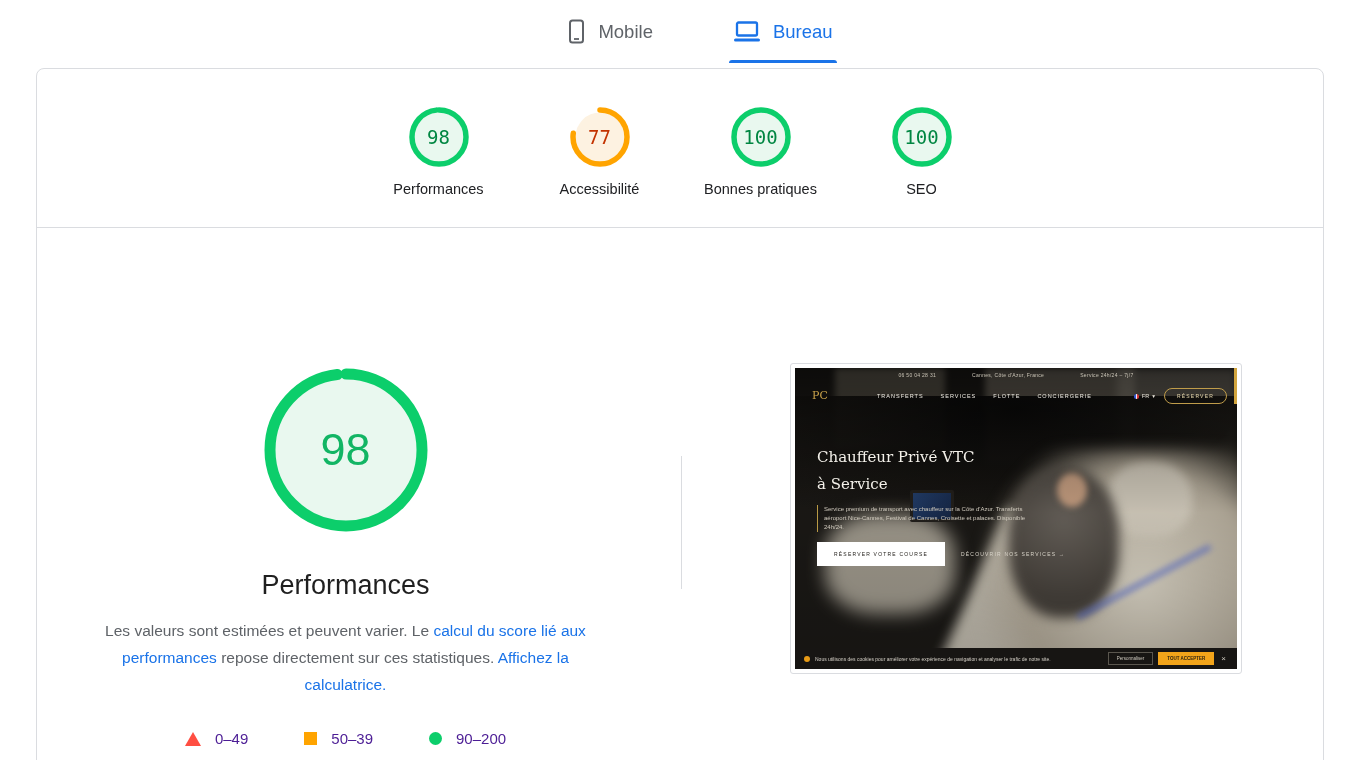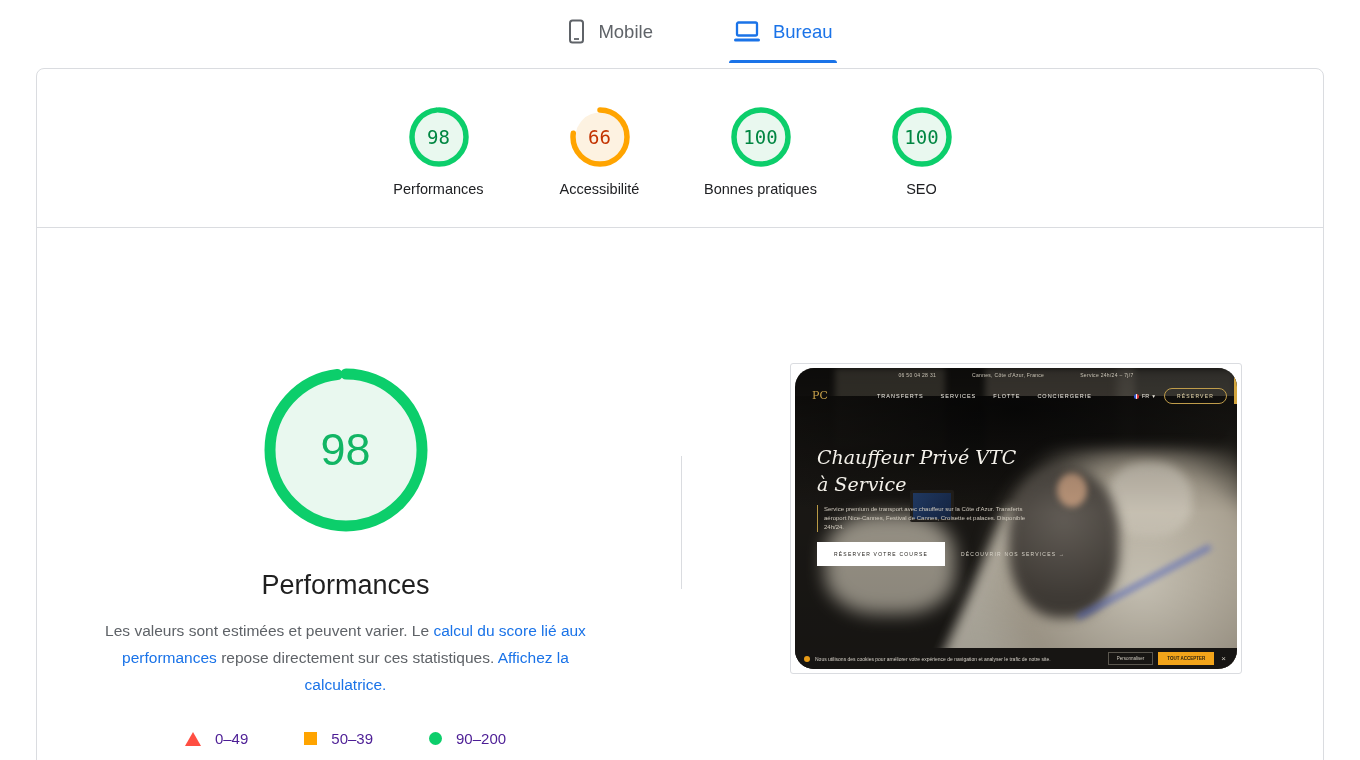--- a/index.html
+++ b/index.html
@@ -51,21 +51,21 @@
   .shape-fail { width:0; height:0; border-left:8px solid transparent;
                 border-right:8px solid transparent; border-bottom:14px solid #ff4e42; }
   .shape-average { width:13px; height:13px; background:#ffa400; }
   .shape-pass { width:13px; height:13px; border-radius:50%; background:#0cce6b; }
 
   .vdiv { position:absolute; left:681px; top:456px; width:1px; height:133px; background:#dadce0; }
 
   
   .shot { position:absolute; left:790px; top:363px; width:452px; height:311px;
           background:#fff; border:1px solid #dadce0; border-radius:3px; padding:4px; cursor:pointer; }
-  .site { position:relative; width:100%; height:100%; background:#1b1916; overflow:hidden;border-radius:19px; }
+  .site { position:relative; width:100%; height:100%; background:#1b1916; overflow:hidden; }
   .bg-b1 { position:absolute; top:0; left:40px; width:110px; height:80px;
            background:linear-gradient(180deg,#767062,#3a362e); opacity:.75; filter:blur(3px); }
   .bg-b2 { position:absolute; top:0; left:190px; width:150px; height:95px;
            background:linear-gradient(180deg,#8a8376,#4a4339); opacity:.7; filter:blur(3px); }
   .bg-b3 { position:absolute; top:0; right:0; width:120px; height:120px;
            background:linear-gradient(180deg,#9a9489,#55503f); opacity:.6; filter:blur(4px); }
   .bg-roof { position:absolute; top:28px; left:-60px; right:-60px; height:120px;
              background:radial-gradient(ellipse at 50% 10%, rgba(8,8,8,.96), rgba(22,20,17,.9) 55%, rgba(25,22,19,0) 85%); }
   .bg-seat-r { position:absolute; right:-40px; bottom:-30px; width:300px; height:250px;
                background:radial-gradient(circle at 55% 55%, #e0dacb, #b6ad9c 55%, rgba(30,28,24,0) 78%); filter:blur(7px); }
@@ -95,22 +95,22 @@
   .s-logo { width:30px; text-align:center; color:#c9a24a; font-family:"DejaVu Serif", serif;
             font-size:11px; line-height:10px; }
   .s-links { display:flex; gap:17px; margin-left:42px; font-size:5.5px; letter-spacing:1px; color:#efece4; }
   .s-right { margin-left:auto; display:flex; align-items:center; gap:9px; }
   .s-lang { display:flex; align-items:center; gap:3px; font-size:5.5px; color:#e8e4da; }
   .flag { width:5px; height:5px; border-radius:50%;
           background:linear-gradient(90deg,#3a5bd9 33%,#eee 33% 66%,#d33 66%); }
   .s-cta { border:1px solid #bf9c4a; border-radius:10px; padding:4px 12px; font-size:5px;
            letter-spacing:1.2px; color:#e7d9ae; }
   .s-hero { position:absolute; left:22px; top:76px; width:270px; }
-  .h-line { font-family:"DejaVu Serif", serif; font-size:19px; line-height:27px;
-            color:#f4f1ea; font-weight:400;font-style:italic; }
+  .h-line { font-family:"DejaVu Serif", serif; font-size:15px; line-height:27px;
+            color:#f4f1ea; font-weight:400; }
   .h-gold { color:#d9b64a; }
   .s-body { margin-top:7px; width:215px; font-size:6px; line-height:9px; color:#cfc9bd;
             border-left:1px solid #b99a45; padding-left:6px; }
   .s-btns { margin-top:10px; display:flex; align-items:center; gap:16px; }
   .s-primary { background:#fff; color:#24211c; font-size:5px; letter-spacing:1.2px; padding:9px 17px; }
   .s-secondary { font-size:5px; letter-spacing:1.2px; color:#d9d4c9; }
   .s-cookie { position:absolute; left:0; right:0; bottom:0; height:21px; background:#171513;
               display:flex; align-items:center; padding:0 9px; gap:5px; }
   .cookie-dot { width:6px; height:6px; border-radius:50%; background:#e89b16; flex:none; }
   .c-msg { font-size:5px; color:#d6d1c8; flex:1; }
@@ -154,21 +154,21 @@
         </div>
         <div class="slabel">Performances</div>
       </div>
 
       <div class="sgauge" data-level="average">
         <div class="sgauge-wrap">
           <svg viewBox="0 0 64 64">
             <circle class="gfill" cx="32" cy="32" r="24.5"></circle>
             <circle class="garc" cx="32" cy="32" r="27" stroke-width="5.5" transform="rotate(-90 32 32)" stroke-dasharray="130.6274225362636 169.64600329384882"></circle>
           </svg>
-          <span class="snum">66</span>
+          <span class="snum">77</span>
         </div>
         <div class="slabel">Accessibilité</div>
       </div>
 
       <div class="sgauge" data-level="pass">
         <div class="sgauge-wrap">
           <svg viewBox="0 0 64 64">
             <circle class="gfill" cx="32" cy="32" r="24.5"></circle>
             <circle class="garc" cx="32" cy="32" r="27" stroke-width="5.5" transform="rotate(-90 32 32)" stroke-dasharray="169.64600329384882 169.64600329384882"></circle>
           </svg>

